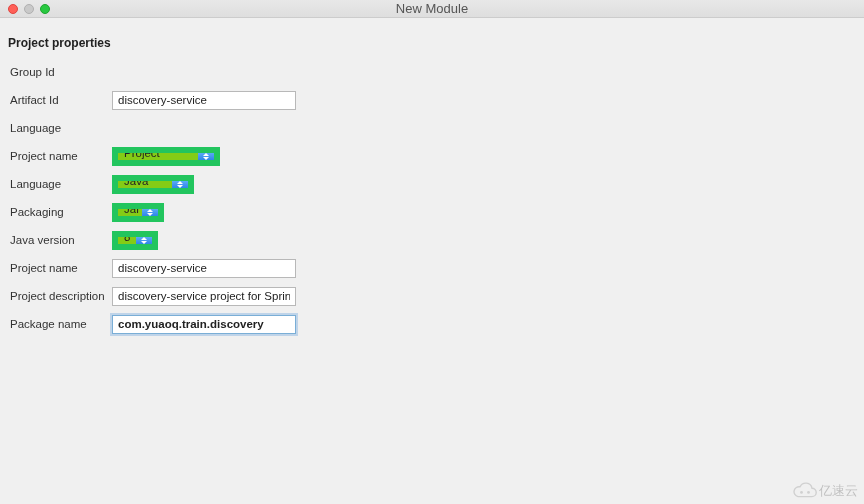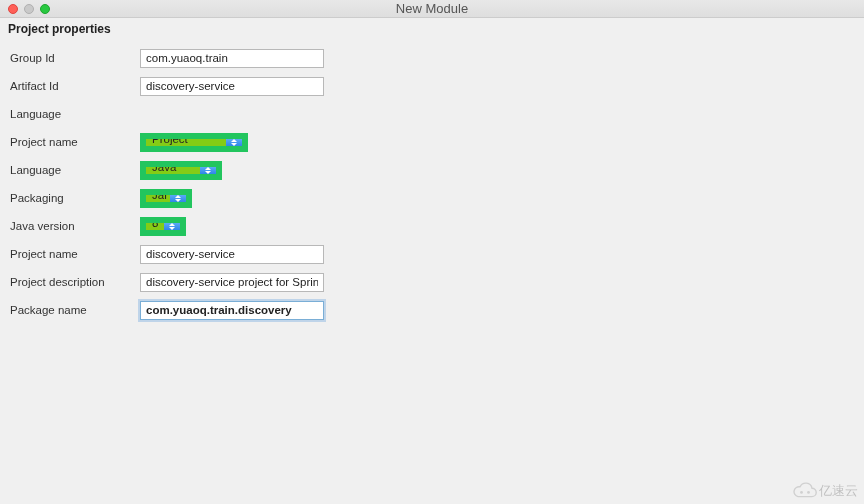--- a/index.html
+++ b/index.html
@@ -35,34 +35,33 @@
     .tl-max   { background: #28c840; border: 0.5px solid #1ea52f; }
     .title {
       position: absolute;
       left: 0; right: 0;
       text-align: center;
       font-size: 13px;
       color: #555;
       pointer-events: none;
     }
     .content {
-      padding: 4px 8px;
+      padding: 18px 8px;
     }
     .section-title {
       font-weight: bold;
       font-size: 12px;
       color: #222;
       margin-bottom: 12px;
     }
     .form-row {
       display: flex;
       align-items: center;
       margin-bottom: 8px;
       height: 20px;
-      gap: 28px;
     }
     .form-label {
       width: 104px;
       font-size: 11.5px;
       color: #333;
       padding-left: 2px;
     }
     .text-input {
       width: 184px;
       height: 19px;
@@ -142,21 +141,20 @@
     <div class="tl tl-max"></div>
   </div>
   <div class="title">New Module</div>
 </div>
 
 <div class="content">
   <div class="section-title">Project properties</div>
 
   <div class="form-row">
     <div class="form-label">Group Id</div>
-    <input class="text-input" value="com.yuaoq.train" style="">
   </div>
 
   <div class="form-row">
     <div class="form-label">Artifact Id</div>
     <input class="text-input" value="discovery-service" style="">
   </div>
 
   <div class="form-row">
     <div class="form-label">Language</div>
   </div>

